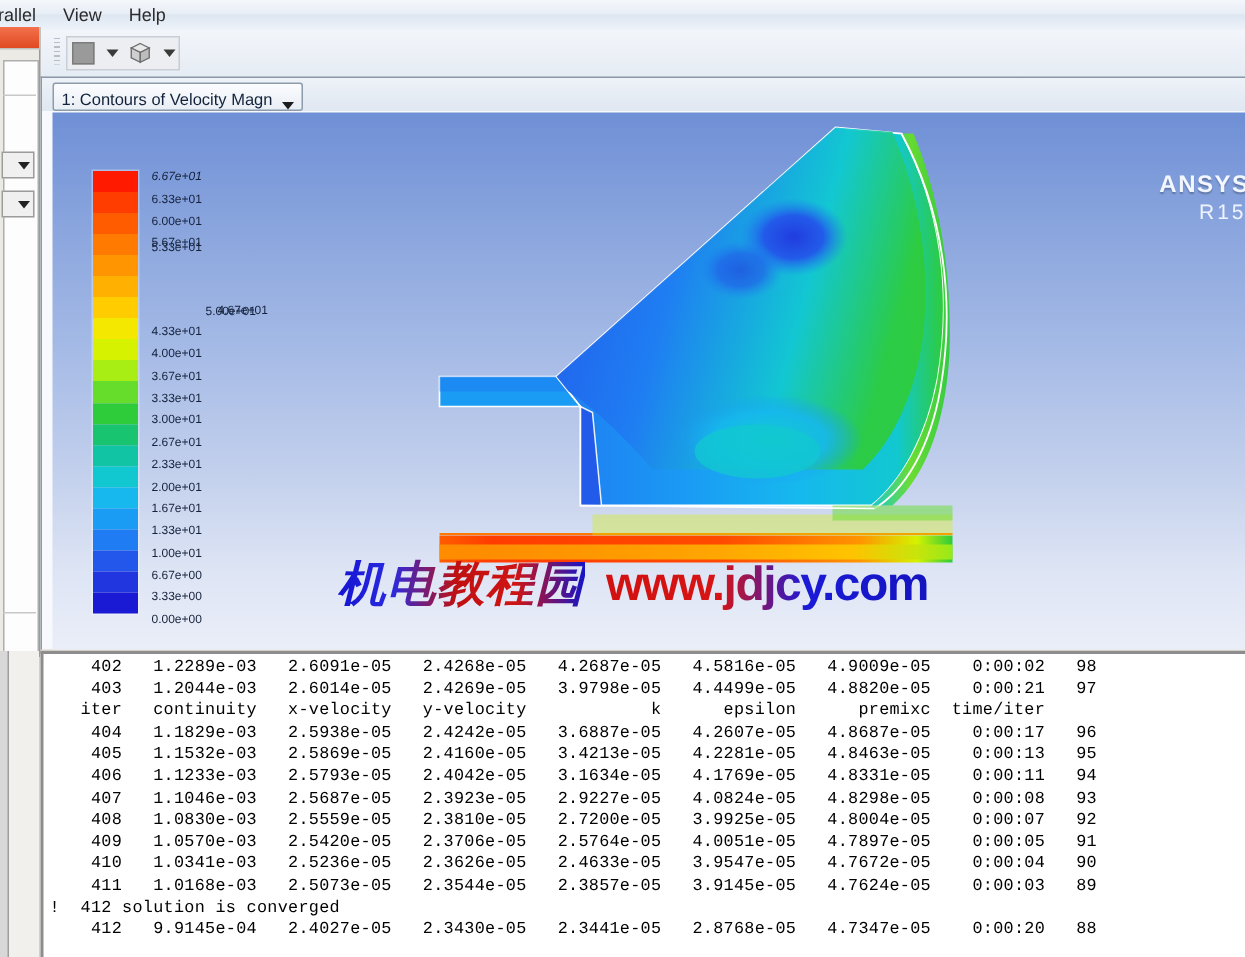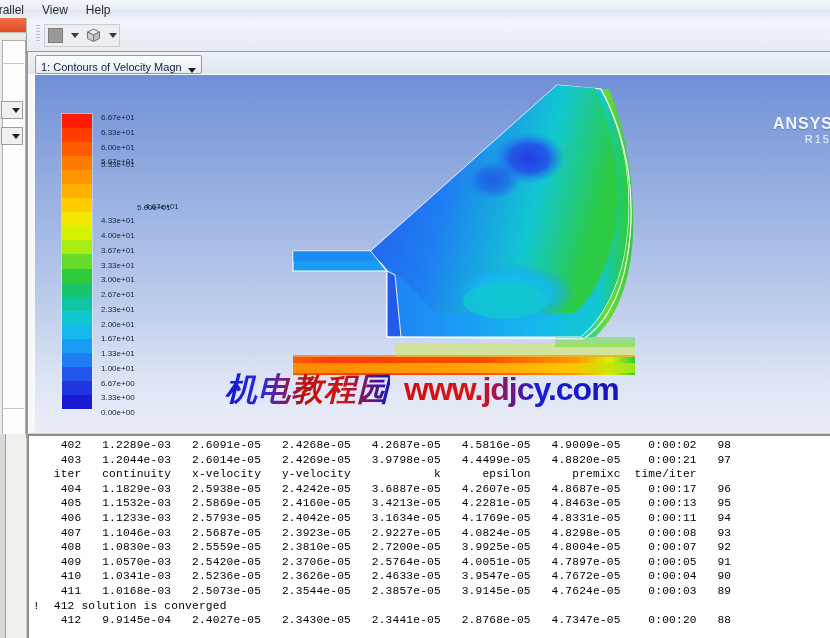--- a/index.html
+++ b/index.html
@@ -89,21 +89,21 @@
     position:absolute;left:7px;top:23px;width:796px;height:358px;
     background:linear-gradient(to bottom,#6f8fd6 0%,#8ba6de 22%,#a6bbe6 45%,#c4d1ed 68%,#dde4f4 85%,#eaeef8 100%);
     overflow:hidden;
   }
   .ansys-logo{
     position:absolute;right:-2px;top:40px;
     font-size:16px;font-weight:bold;color:#f2f6ff;letter-spacing:1px;
     text-shadow:0 1px 1px rgba(0,0,0,.25);
   }
   .ansys-sub{
-    position:absolute;right:0px;top:58px;font-size:11px;color:#eef3ff;letter-spacing:2px;
+    position:absolute;right:0px;top:58px;font-size:14px;color:#eef3ff;letter-spacing:2px;
   }
 
   
   .cbar{position:absolute;left:26px;top:38px;width:30px;height:295px;
     border:1px solid rgba(255,255,255,.35);}
   .cbar .band{width:100%;}
   .cticks{position:absolute;left:66px;top:31px;width:60px;height:310px;}
   .cticks div{
     position:absolute;left:0;font-size:8px;color:#14213b;
     font-family:"Liberation Sans",sans-serif;white-space:nowrap;
@@ -235,21 +235,21 @@
           <div class="band" style="height: 14.0476px; background: rgb(16, 196, 164);"></div>
           <div class="band" style="height: 14.0476px; background: rgb(18, 200, 208);"></div>
           <div class="band" style="height: 14.0476px; background: rgb(22, 184, 238);"></div>
           <div class="band" style="height: 14.0476px; background: rgb(26, 156, 244);"></div>
           <div class="band" style="height: 14.0476px; background: rgb(31, 124, 242);"></div>
           <div class="band" style="height: 14.0476px; background: rgb(35, 86, 234);"></div>
           <div class="band" style="height: 14.0476px; background: rgb(34, 54, 223);"></div>
           <div class="band" style="height: 14.0476px; background: rgb(26, 26, 212);"></div>
         </div>
       <div class="cticks">
-          <div style="top: 7px;">6.67e+01</div>
+          <div style="top: 7px; font-style: italic;">6.67e+01</div>
           <div style="top: 21.75px;">6.33e+01</div>
           <div style="top: 36.5px;">6.00e+01</div>
           <div style="top: 51.25px; text-align: right;">5.67e+01</div>
           <div style="top: 54px;">5.33e+01</div>
           <div style="top: 97px; padding-left: 36px;">5.00e+01</div>
           <div style="top: 95.5px; margin-left: 44px;">4.67e+01</div>
           <div style="top: 110.25px;">4.33e+01</div>
           <div style="top: 125px;">4.00e+01</div>
           <div style="top: 139.75px;">3.67e+01</div>
           <div style="top: 154.5px;">3.33e+01</div>

